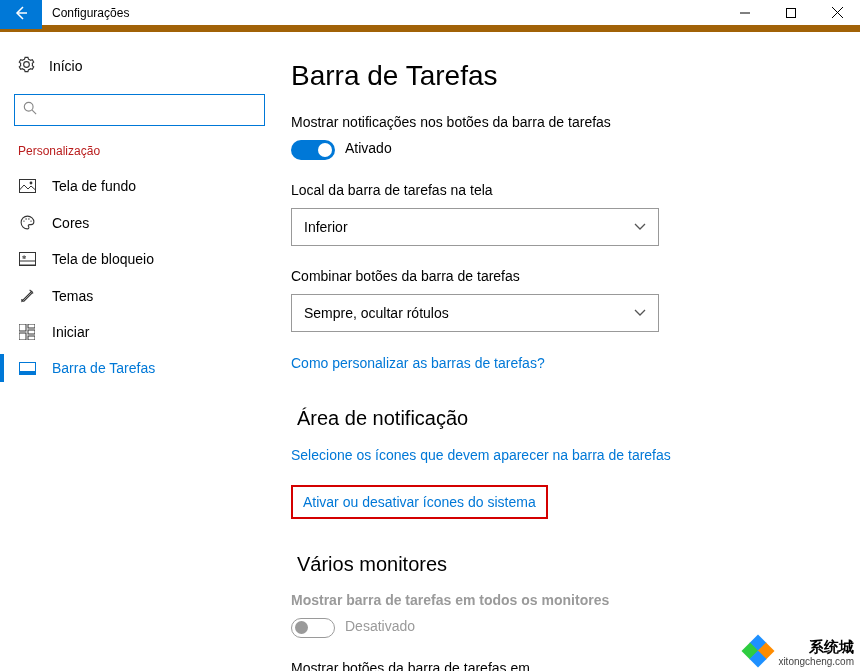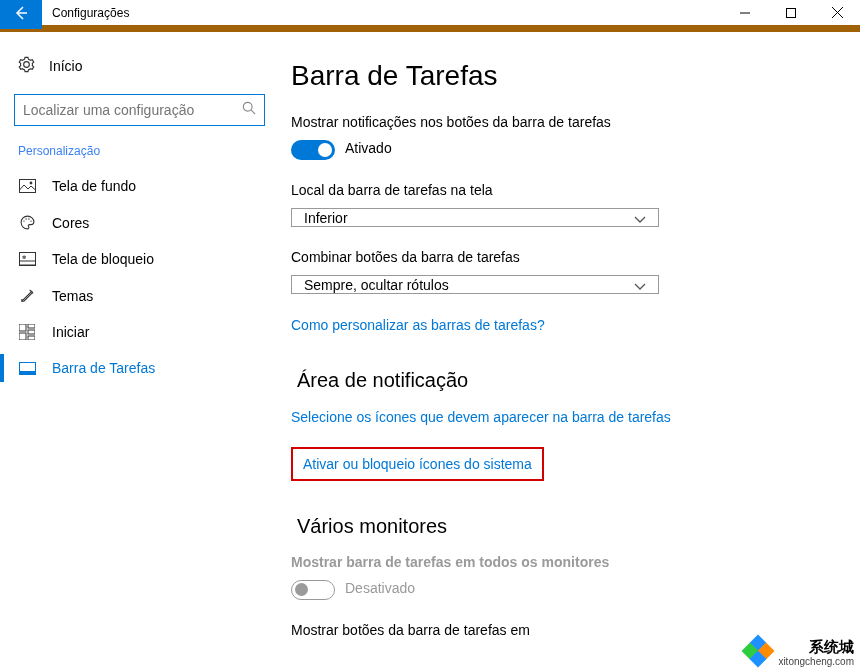--- a/index.html
+++ b/index.html
@@ -15,21 +15,21 @@
   
   .body { display: flex; height: calc(100% - 32px); }
 
   
   .sidebar { width: 275px; padding: 18px 4px 0 14px; }
   .home-row { display: flex; align-items: center; gap: 14px; padding: 6px 4px 14px 4px; font-size: 14px; }
   .searchbox { display: flex; align-items: center; border: 1px solid #0078d7; height: 32px; padding: 0 8px; margin: 4px 6px 18px 0; }
   .searchbox input { border: none; outline: none; flex: 1; font-size: 14px; color: #666; background: transparent; }
   .searchbox .sicon { color: #777; }
 
-  .category-label { font-size: 12px; color: #3b82f6; margin: 0 0 10px 4px; }
+  .category-label { font-size: 12px; color: #b91c1c; margin: 0 0 10px 4px; }
   .navlist { list-style: none; }
   .navitem { display: flex; align-items: center; gap: 16px; padding: 10px 6px 10px 4px; font-size: 14px; color: #000; cursor: default; }
   .navitem .nicon { width: 18px; display: flex; justify-content: center; color: #333; }
   .navitem.active { color: #0078d7; position: relative; }
   .navitem.active .nicon { color: #0078d7; }
   .navitem.active::before { content:""; position:absolute; left:-14px; top:4px; bottom:4px; width:4px; background:#0078d7; }
 
   
   .main { flex: 1; padding: 28px 30px 0 16px; overflow-y: auto; }
   .main::-webkit-scrollbar { width: 12px; }
@@ -44,21 +44,21 @@
   .toggle-row { display: flex; gap: 10px; margin-bottom: 22px; }
   .toggle { width: 44px; height: 20px; border-radius: 10px; position: relative; }
   .toggle.on { background: #0078d7; }
   .toggle.on::after { content:""; position:absolute; right:3px; top:3px; width:14px; height:14px; background:#fff; border-radius:50%; }
   .toggle.off { background:#fff; border:1px solid #9a9a9a; }
   .toggle.off::after { content:""; position:absolute; left:3px; top:2px; width:13px; height:13px; background:#9a9a9a; border-radius:50%; }
   .toggle-text { font-size: 14px; }
   .toggle-text.disabled { color:#9a9a9a; }
 
   
-  .select { width: 368px; height: 19px; border:1px solid #999; display:flex; align-items:flex-end; justify-content:space-between; padding:0 12px; font-size:14px; margin-bottom:22px; background:#fff; }
+  .select { width: 368px; height: 38px; border:1px solid #999; display:flex; align-items:center; justify-content:space-between; padding:0 12px; font-size:14px; margin-bottom:22px; background:#fff; }
   .select .chev { color:#555; font-size:11px; }
 
   .linktext { color:#0078d7; font-size:14px; margin-bottom:22px; cursor:pointer; display:inline-block; }
 
   h2.section { font-size:20px; font-weight:400; margin: 14px 0 16px 6px; }
 
   .highlight { border:2px solid #d40000; padding:6px 10px; display:inline-block; margin-bottom:20px; }
   .highlight .linktext { margin-bottom:0; }
 
   
@@ -110,21 +110,20 @@
     <div class="home-row">
       <span class="nicon">
         <svg width="17" height="17" viewBox="0 0 24 24">
             <path fill="none" stroke="#333" stroke-width="1.6" d="M12 8a4 4 0 1 0 0 8 4 4 0 0 0 0-8zm8.4 4c0 .6-.1 1.1-.2 1.7l2 1.6-2 3.4-2.4-.8c-.9.7-1.9 1.2-3 1.5L14 22h-4l-.8-2.6c-1.1-.3-2.1-.8-3-1.5l-2.4.8-2-3.4 2-1.6c-.1-.6-.2-1.1-.2-1.7s.1-1.1.2-1.7l-2-1.6 2-3.4 2.4.8c.9-.7 1.9-1.2 3-1.5L10 2h4l.8 2.6c1.1.3 2.1.8 3 1.5l2.4-.8 2 3.4-2 1.6c.1.6.2 1.1.2 1.7z"></path>
           </svg>
       </span>
       <span>Início</span>
     </div>
 
     <div class="searchbox">
-      <input type="text" placeholder="Localizar uma configuração" style="">
       <span class="sicon">
         <svg width="14" height="14" viewBox="0 0 16 16">
             <circle cx="6.5" cy="6.5" r="5" stroke="#888" fill="none" stroke-width="1.3"></circle>
             <line x1="10.5" y1="10.5" x2="15" y2="15" stroke="#888" stroke-width="1.3"></line>
           </svg>
       </span>
     </div>
 
     <div class="category-label">Personalização</div>
 
@@ -220,21 +219,21 @@
             <polyline points="1,1 6,6 11,1" stroke="#555" fill="none" stroke-width="1.3"></polyline>
           </svg>
       </span>
     </div>
 
     <span class="linktext">Como personalizar as barras de tarefas?</span>
 
     <h2 class="section">Área de notificação</h2>
     <div><span class="linktext">Selecione os ícones que devem aparecer na barra de tarefas</span></div>
     <div class="highlight">
-      <span class="linktext">Ativar ou bloqueio ícones do sistema</span>
+      <span class="linktext">Ativar ou desativar ícones do sistema</span>
     </div>
 
     <h2 class="section">Vários monitores</h2>
 
     <div class="setting-label disabled">Mostrar barra de tarefas em todos os monitores</div>
     <div class="toggle-row">
       <div class="toggle off"></div>
       <div class="toggle-text disabled">Desativado</div>
     </div>
 

